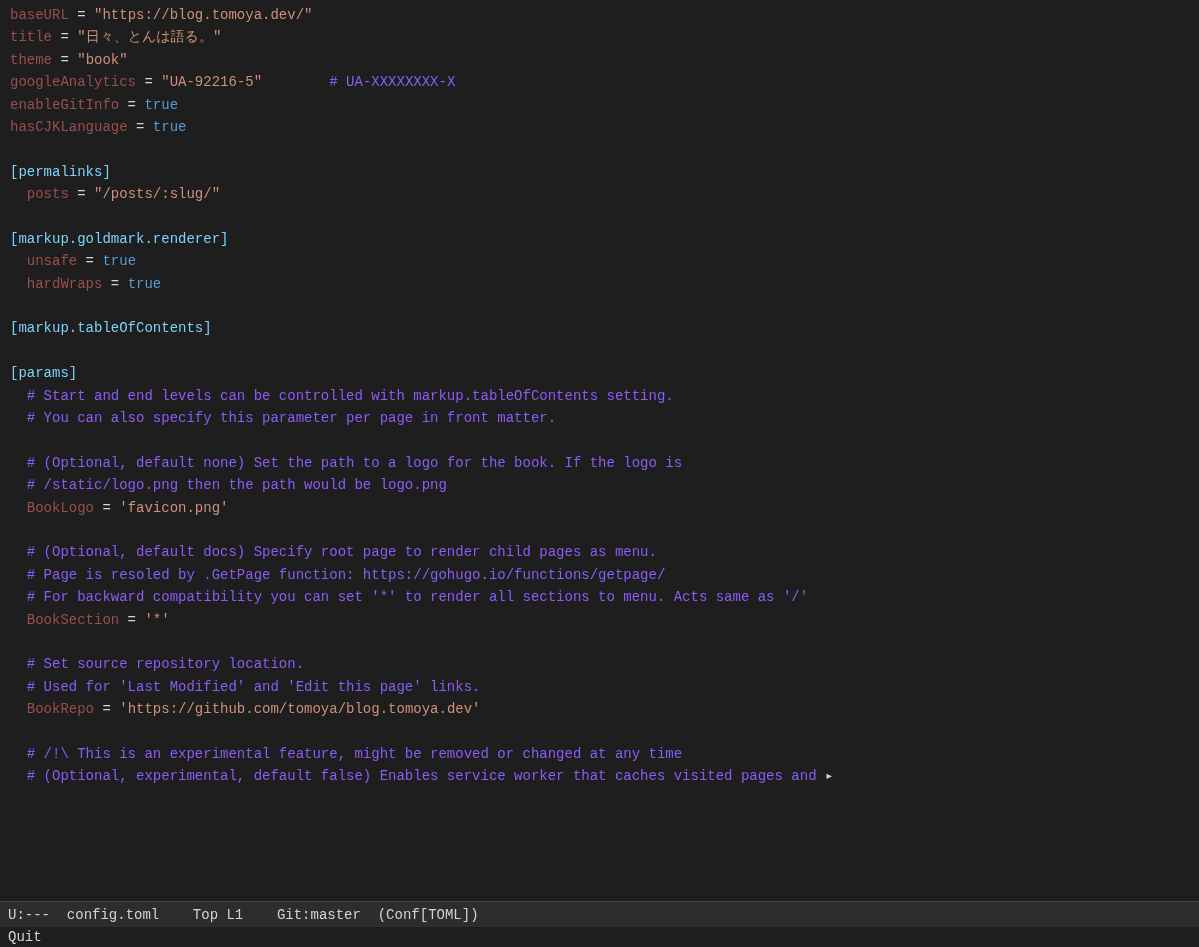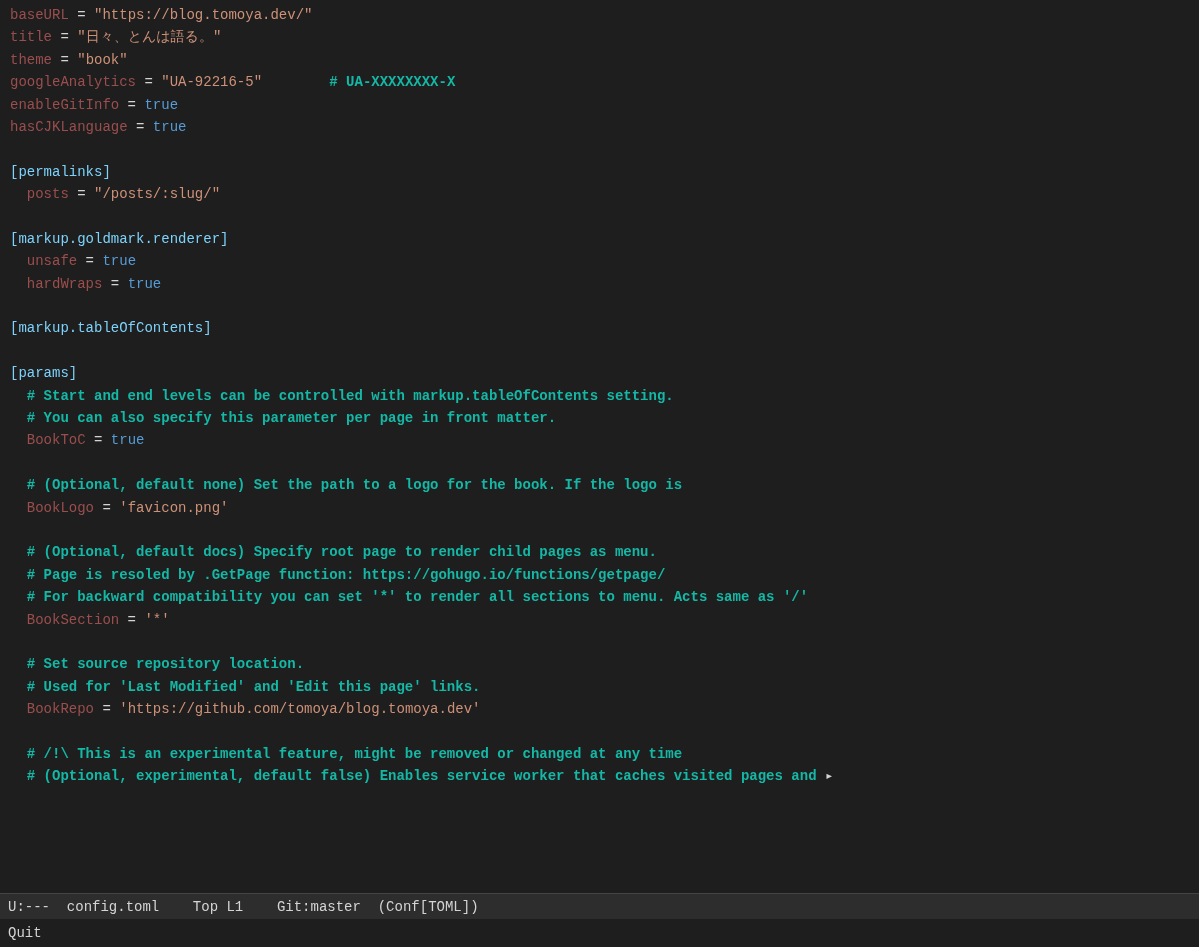--- a/index.html
+++ b/index.html
@@ -31,21 +31,21 @@
     .code-line {
       line-height: 1.6;
       white-space: pre;
       font-size: 14px;
       font-family: 'Courier New', Courier, monospace;
     }
 
     .key { color: #9b4e4e; }
     .string { color: #ce9178; }
     .bool-true { color: #569cd6; }
-    .comment { color: #14b8a6; font-weight: bold; }
+    .comment { color: #8b5cf6; }
     .section { color: #7dd3fc; }
     .number { color: #b5cea8; }
     .plain { color: #d4d4d4; }
 
     #status-bar {
       background-color: #2d2d2d;
       color: #d4d4d4;
       padding: 2px 8px;
       font-size: 14px;
       font-family: 'Courier New', Courier, monospace;
@@ -54,21 +54,21 @@
       display: flex;
       align-items: center;
     }
 
     #command-line {
       background-color: #1e1e1e;
       color: #d4d4d4;
       padding: 2px 8px;
       font-size: 14px;
       font-family: 'Courier New', Courier, monospace;
-      height: 28px;
+      height: 20px;
       display: flex;
       align-items: center;
     }
 
     .editor-wrapper {
       position: relative;
       flex: 1;
       overflow: hidden;
     }
   </style>
@@ -90,23 +90,23 @@
       <div class="code-line">&nbsp;</div>
       <div class="code-line"><span class="section">[markup.goldmark.renderer]</span></div>
       <div class="code-line"><span class="key">  unsafe</span><span class="plain"> = </span><span class="bool-true">true</span></div>
       <div class="code-line"><span class="key">  hardWraps</span><span class="plain"> = </span><span class="bool-true">true</span></div>
       <div class="code-line">&nbsp;</div>
       <div class="code-line"><span class="section">[markup.tableOfContents]</span></div>
       <div class="code-line">&nbsp;</div>
       <div class="code-line"><span class="section">[params]</span></div>
       <div class="code-line"><span class="comment">  # Start and end levels can be controlled with markup.tableOfContents setting.</span></div>
       <div class="code-line"><span class="comment">  # You can also specify this parameter per page in front matter.</span></div>
-      <div class="code-line"><span class="key">  BookToC</span><span class="plain"> = </span><span class="bool-true">true</span></div>
       <div class="code-line">&nbsp;</div>
       <div class="code-line"><span class="comment">  # (Optional, default none) Set the path to a logo for the book. If the logo is</span></div>
+      <div class="code-line"><span class="comment">  # /static/logo.png then the path would be logo.png</span></div>
       <div class="code-line"><span class="key">  BookLogo</span><span class="plain"> = </span><span class="string">'favicon.png'</span></div>
       <div class="code-line">&nbsp;</div>
       <div class="code-line"><span class="comment">  # (Optional, default docs) Specify root page to render child pages as menu.</span></div>
       <div class="code-line"><span class="comment">  # Page is resoled by .GetPage function: https://gohugo.io/functions/getpage/</span></div>
       <div class="code-line"><span class="comment">  # For backward compatibility you can set '*' to render all sections to menu. Acts same as '/'</span></div>
       <div class="code-line"><span class="key">  BookSection</span><span class="plain"> = </span><span class="string">'*'</span></div>
       <div class="code-line">&nbsp;</div>
       <div class="code-line"><span class="comment">  # Set source repository location.</span></div>
       <div class="code-line"><span class="comment">  # Used for 'Last Modified' and 'Edit this page' links.</span></div>
       <div class="code-line"><span class="key">  BookRepo</span><span class="plain"> = </span><span class="string">'https://github.com/tomoya/blog.tomoya.dev'</span></div>

